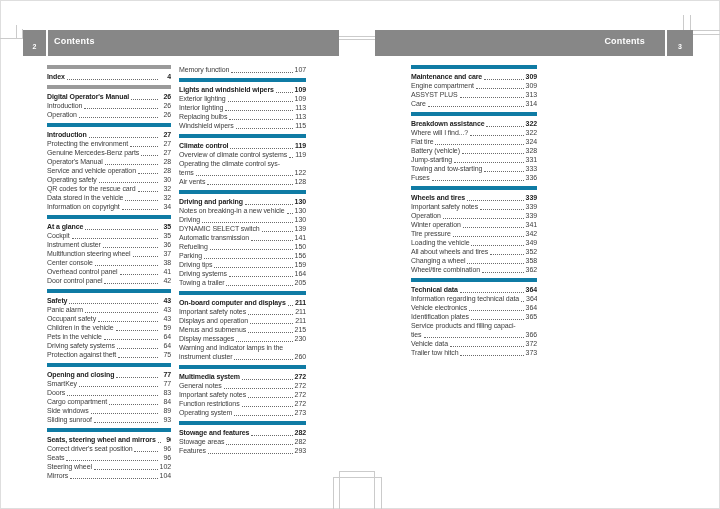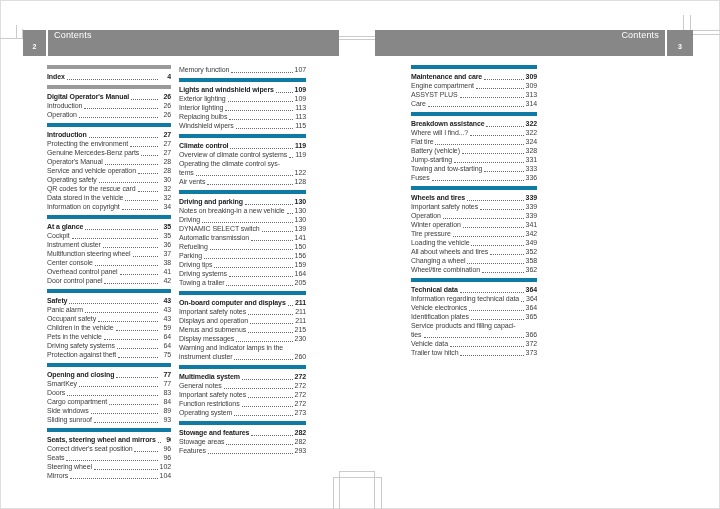--- a/index.html
+++ b/index.html
@@ -4,22 +4,22 @@
 <style>
   html,body{margin:0;padding:0;}
   body{
     width:720px;height:509px;position:relative;background:#fff;overflow:hidden;
     font-family:"Liberation Sans",sans-serif;color:#3d3d3d;
   }
   .frame{position:absolute;inset:0;box-shadow:inset 0 0 0 1px #dedede;pointer-events:none;}
   
   .hdr{
     position:absolute;top:30px;height:26px;background:var(--hdr-gray,#878787);
-    color:#fff;font-weight:normal;font-size:9px;display:flex;align-items:flex-start;
-    padding:0 6px 5px 6px;box-sizing:border-box;letter-spacing:.2px;
+    color:#fff;font-weight:bold;font-size:9px;display:flex;align-items:center;
+    padding:0 20px 5px 6px;box-sizing:border-box;letter-spacing:.2px;
   }
   .hdr-left{left:48px;width:291px;justify-content:flex-start;}
   .hdr-right{left:375px;width:290px;justify-content:flex-end;}
   .pgbox{
     position:absolute;top:30px;height:26px;background:var(--hdr-gray,#878787);
     color:#fff;font-weight:bold;font-size:7px;display:flex;align-items:flex-end;
     justify-content:center;padding-bottom:6px;box-sizing:border-box;
   }
   .pg-left{left:23px;width:23px;}
   .pg-right{left:667px;width:26px;}

